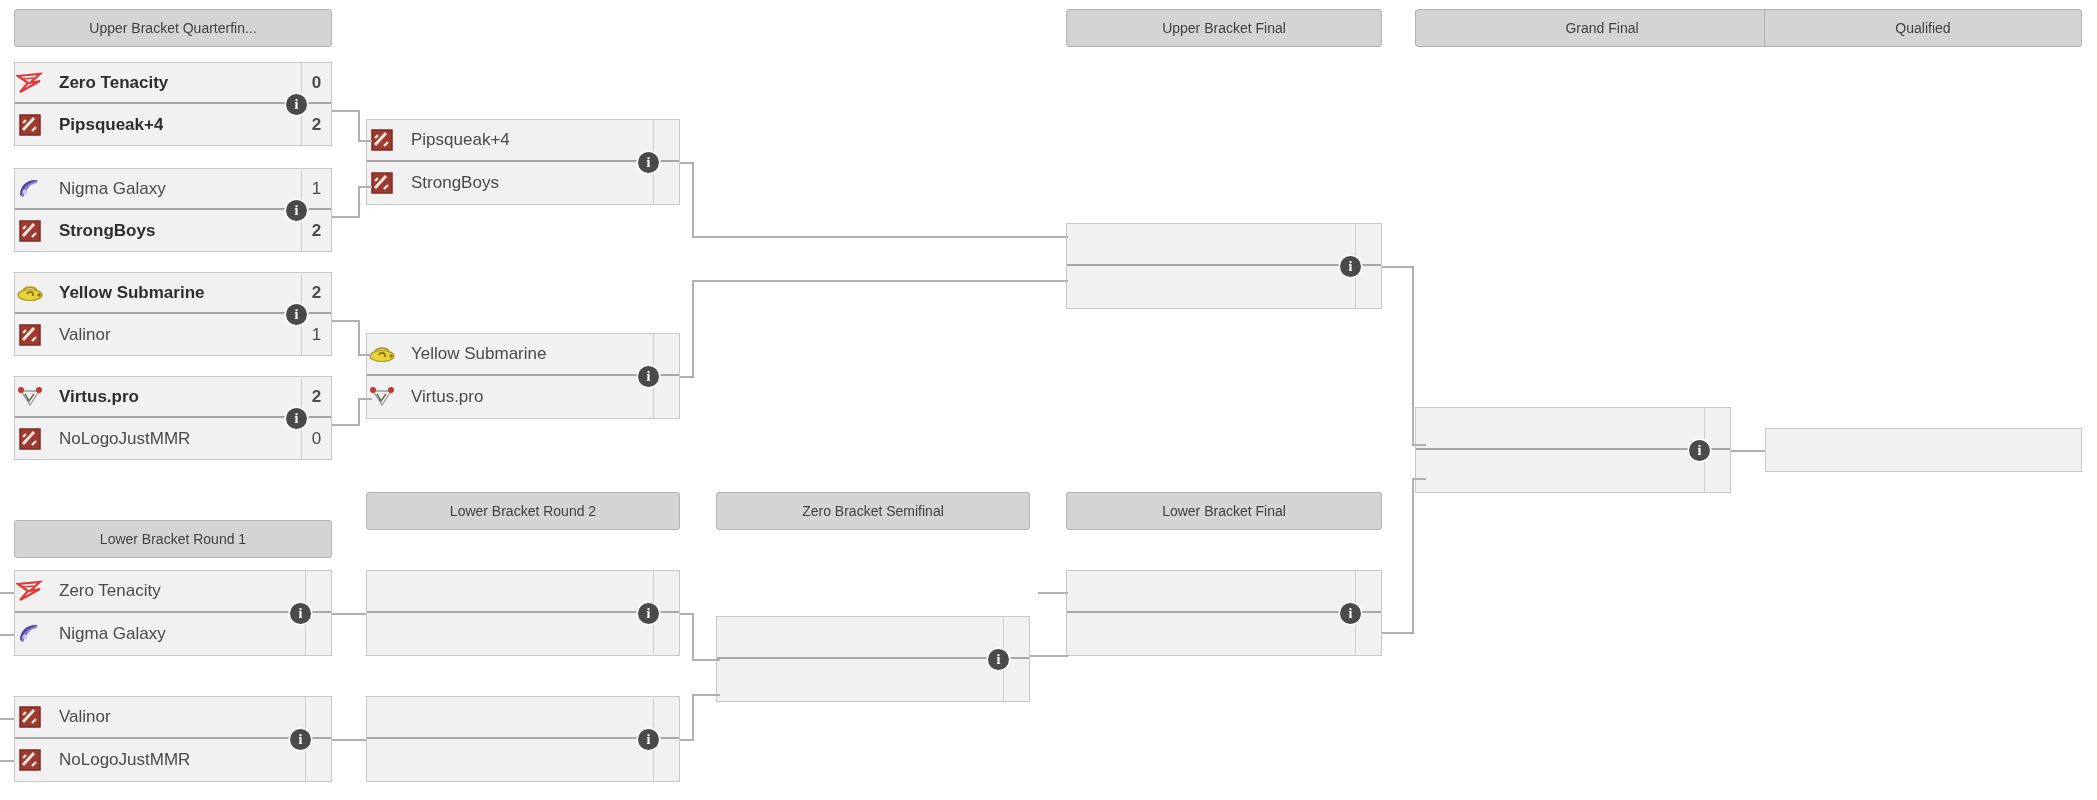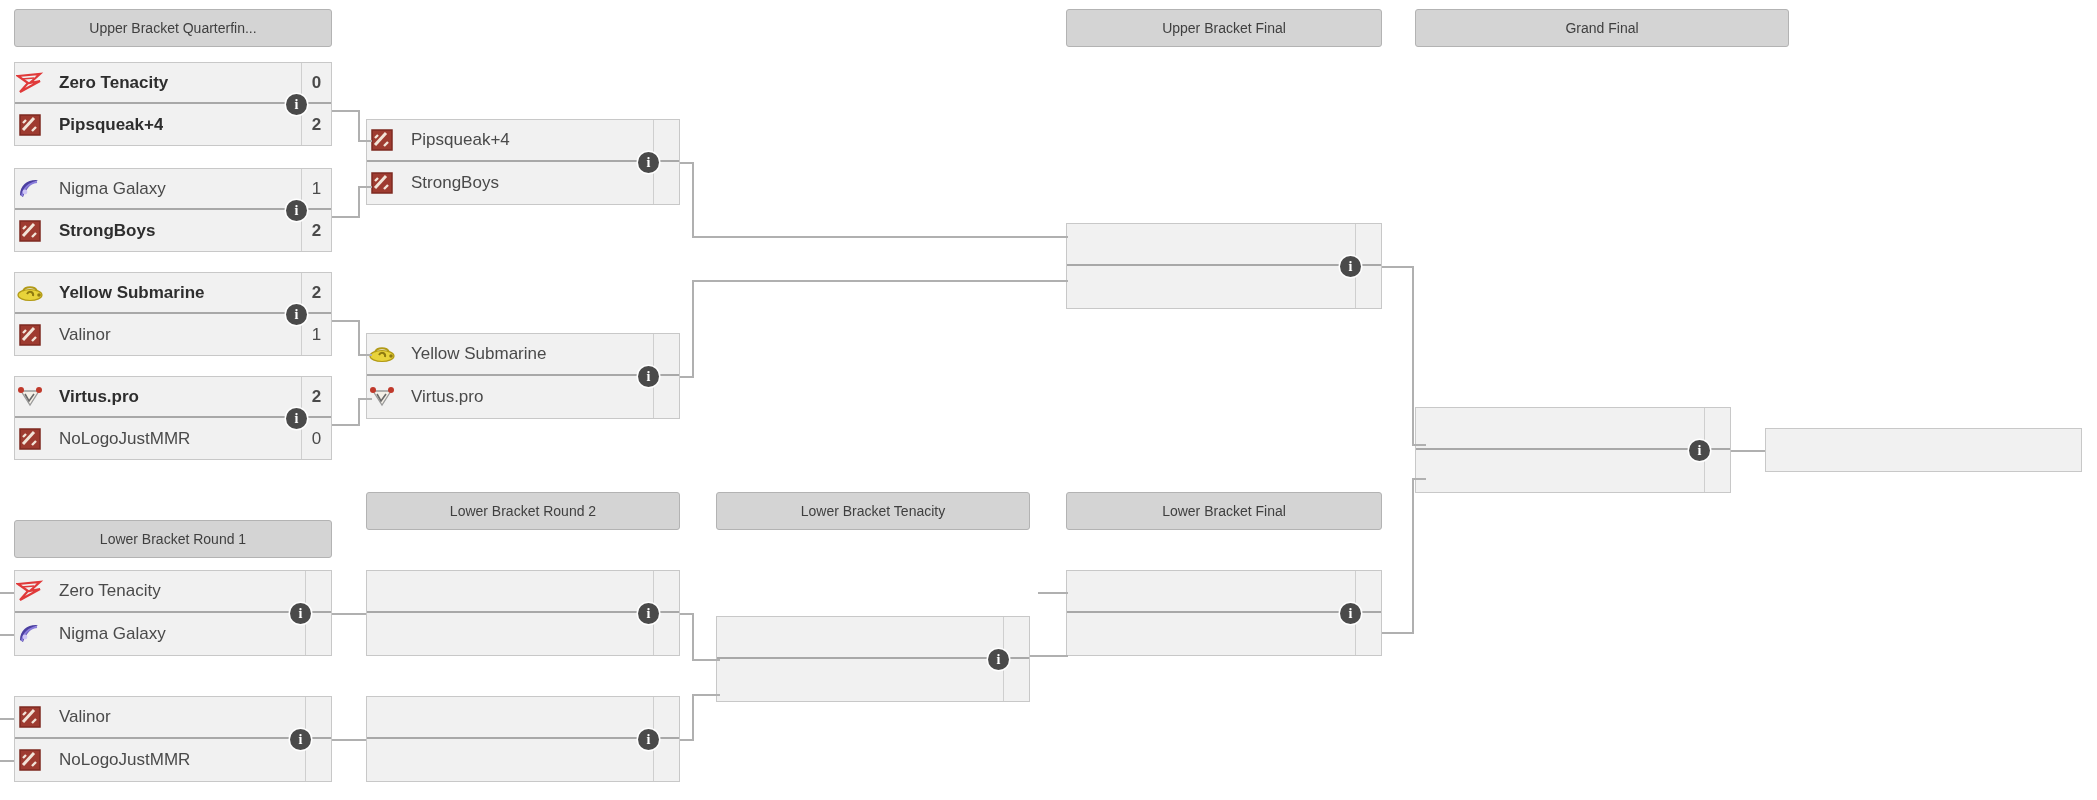--- a/index.html
+++ b/index.html
@@ -97,26 +97,27 @@
 
 <div id="stage">
 
   <div class="round-header" style="left:14px;top:9px;width:318px;">Upper Bracket Quarterfin...</div>
 
 
   <div class="round-header" style="left:1066px;top:9px;width:316px;">Upper Bracket Final</div>
 
   <div class="round-header" style="left:1415px;top:9px;width:374px;">Grand Final</div>
 
+  <div class="round-header" style="left:1764px;top:9px;width:318px;">Qualified</div>
 
   <div class="round-header" style="left:14px;top:520px;width:318px;">Lower Bracket Round 1</div>
 
   <div class="round-header" style="left:366px;top:492px;width:314px;">Lower Bracket Round 2</div>
 
-  <div class="round-header" style="left:716px;top:492px;width:314px;">Lower Bracket Tenacity</div>
+  <div class="round-header" style="left:716px;top:492px;width:314px;">Zero Bracket Semifinal</div>
 
   <div class="round-header" style="left:1066px;top:492px;width:316px;">Lower Bracket Final</div>
 
   <div class="conn h" style="left:332px;top:110px;width:28px;"></div>
   <div class="conn v" style="left:358px;top:110px;height:32px;"></div>
   <div class="conn h" style="left:358px;top:140px;width:14px;"></div>
 
   <div class="conn h" style="left:332px;top:216px;width:28px;"></div>
   <div class="conn v" style="left:358px;top:186px;height:32px;"></div>
   <div class="conn h" style="left:358px;top:186px;width:14px;"></div>

